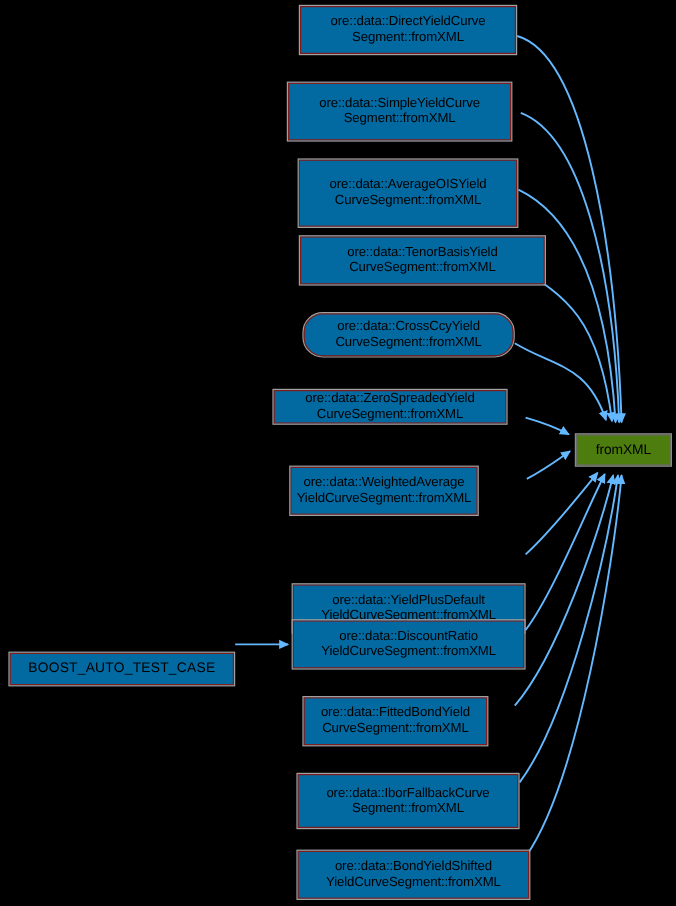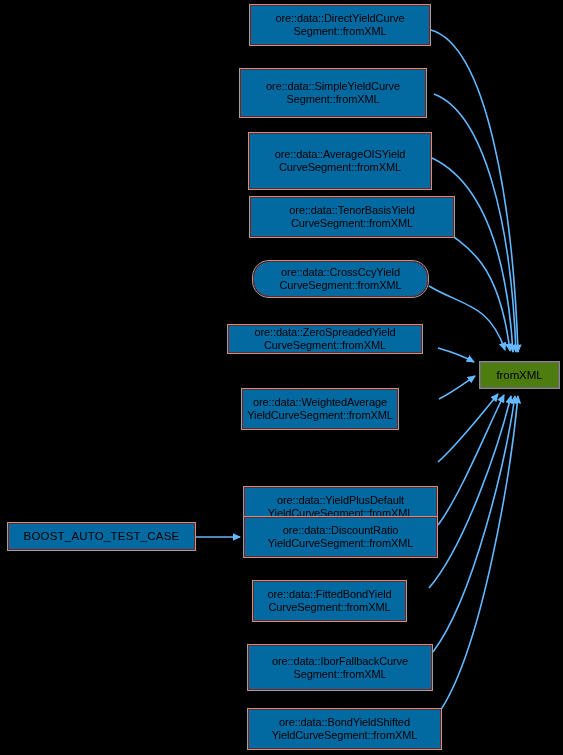--- a/index.html
+++ b/index.html
@@ -42,20 +42,21 @@
   }
   .node.target {
     background: #4d7c0f;
     border: 1px solid #6b6b6b;
     outline: 1px solid #8a8a8a;
     font-size: 11.5px;
   }
   .node.entry {
     font-size: 11.5px;
     letter-spacing: 0.2px;
+    margin-top: 21px;
   }
   .node-label {
     display: block;
     width: 100%;
     padding: 0 3px;
     box-sizing: border-box;
   }
 </style>
 </head>
 <body>

